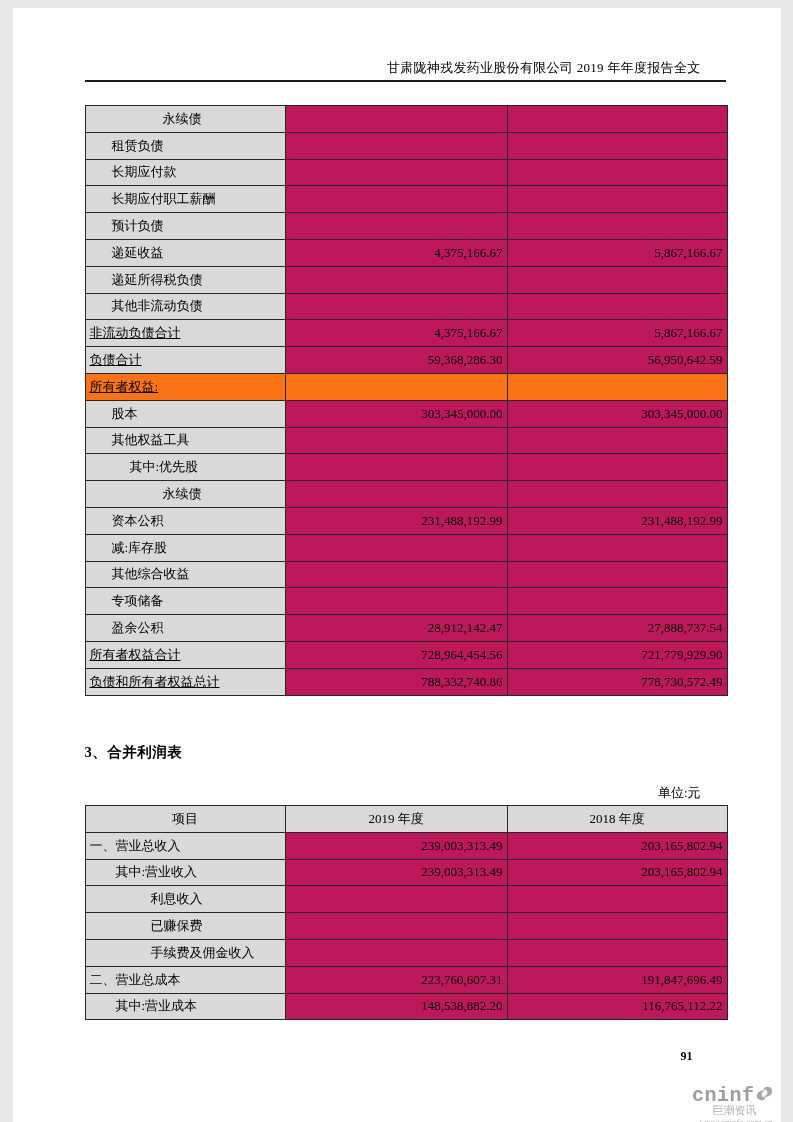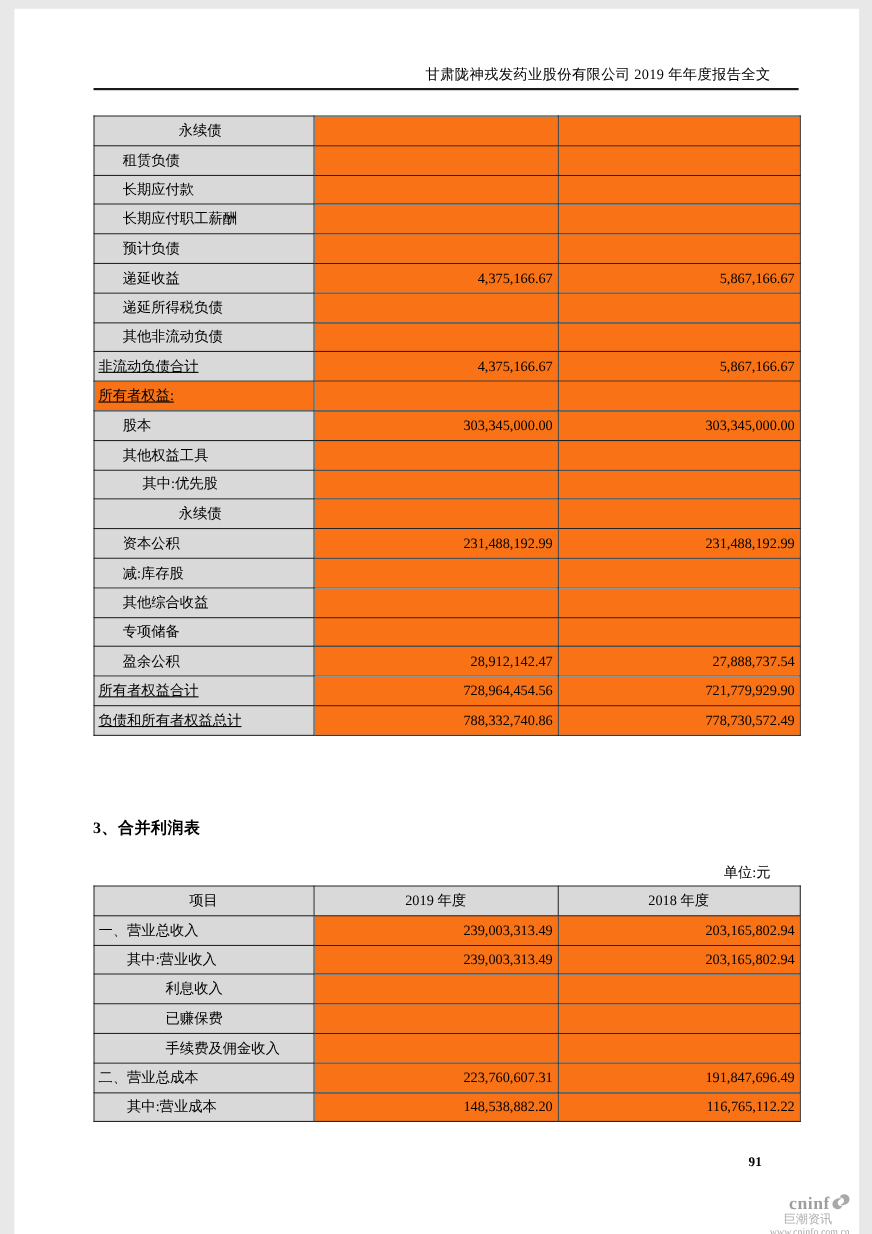--- a/index.html
+++ b/index.html
@@ -21,40 +21,40 @@
     position:absolute;left:72px;border-collapse:collapse;table-layout:fixed;
     width:642px;font-size:13px;
   }
   .t1{top:97px;}
   .t2{top:797px;}
   table.fin td,table.fin th{
     border:1px solid #262626;height:25.8px;padding:0 4px;
     overflow:hidden;white-space:nowrap;font-weight:normal;
   }
   table.fin td.lab{background:#d9d9d9;text-align:left;}
-  table.fin td.num{text-align:right;background:#f97316;font-family:"Liberation Serif","DejaVu Serif",serif;}
+  table.fin td.num{text-align:right;background:#be185d;font-family:"Liberation Serif","DejaVu Serif",serif;}
   table.fin tr.full-gray td{background:#f97316;}
   table.fin th{background:#d9d9d9;text-align:center;font-size:13px;}
   .t1 .ind0{padding-left:4px;text-decoration:underline;}
   .t1 .ind1{padding-left:26px;}
   .t1 .ind2{padding-left:44px;}
   .t1 .ind3{padding-left:77px;}
   .t2 .ind0{padding-left:4px;}
   .t2 .ind1{padding-left:30px;}
   .t2 .ind2{padding-left:65px;}
   .section-title{
     position:absolute;top:735px;left:72px;font-size:14.5px;font-weight:bold;
     letter-spacing:.5px;
   }
   .unit-label{position:absolute;top:776px;right:80px;font-size:13px;}
   .page-number{position:absolute;top:1041px;right:88px;font-size:12px;font-weight:bold;}
   .cninfo{position:absolute;top:1077px;right:8px;width:100px;text-align:right;
     color:#9e9e9e;line-height:1.05;}
-  .cninfo .brand{font-size:16px;font-weight:bold;letter-spacing:.5px;
-    color:#9e9e9e;display:inline-block;vertical-align:middle;}
+  .cninfo .brand{font-size:20px;font-weight:bold;letter-spacing:.5px;
+    color:#9e9e9e;display:inline-block;vertical-align:middle;font-family:Liberation Mono, monospace;}
   .cninfo .swirl{display:inline-block;vertical-align:middle;margin-left:1px;}
   .cninfo .cn{font-size:11px;color:#adadad;padding-right:16px;margin-top:-1px;}
   .cninfo .url{font-size:9px;color:#a5a5a5;margin-top:1px;}
 </style>
 </head>
 <body>
 
 <div class="page">
 
   <div class="header-title">甘肃陇神戎发药业股份有限公司 2019 年年度报告全文</div>
@@ -104,20 +104,25 @@
         </tr>
         <tr>
           <td class="lab ind1">其他非流动负债</td>
           <td class="num"></td>
           <td class="num"></td>
         </tr>
         <tr>
           <td class="lab ind0">非流动负债合计</td>
           <td class="num">4,375,166.67</td>
           <td class="num">5,867,166.67</td>
+        </tr>
+        <tr>
+          <td class="lab ind0">负债合计</td>
+          <td class="num">59,368,286.30</td>
+          <td class="num">56,950,642.59</td>
         </tr>
         <tr class="full-gray">
           <td class="lab ind0">所有者权益:</td>
           <td class="num"></td>
           <td class="num"></td>
         </tr>
         <tr>
           <td class="lab ind1">股本</td>
           <td class="num">303,345,000.00</td>
           <td class="num">303,345,000.00</td>

